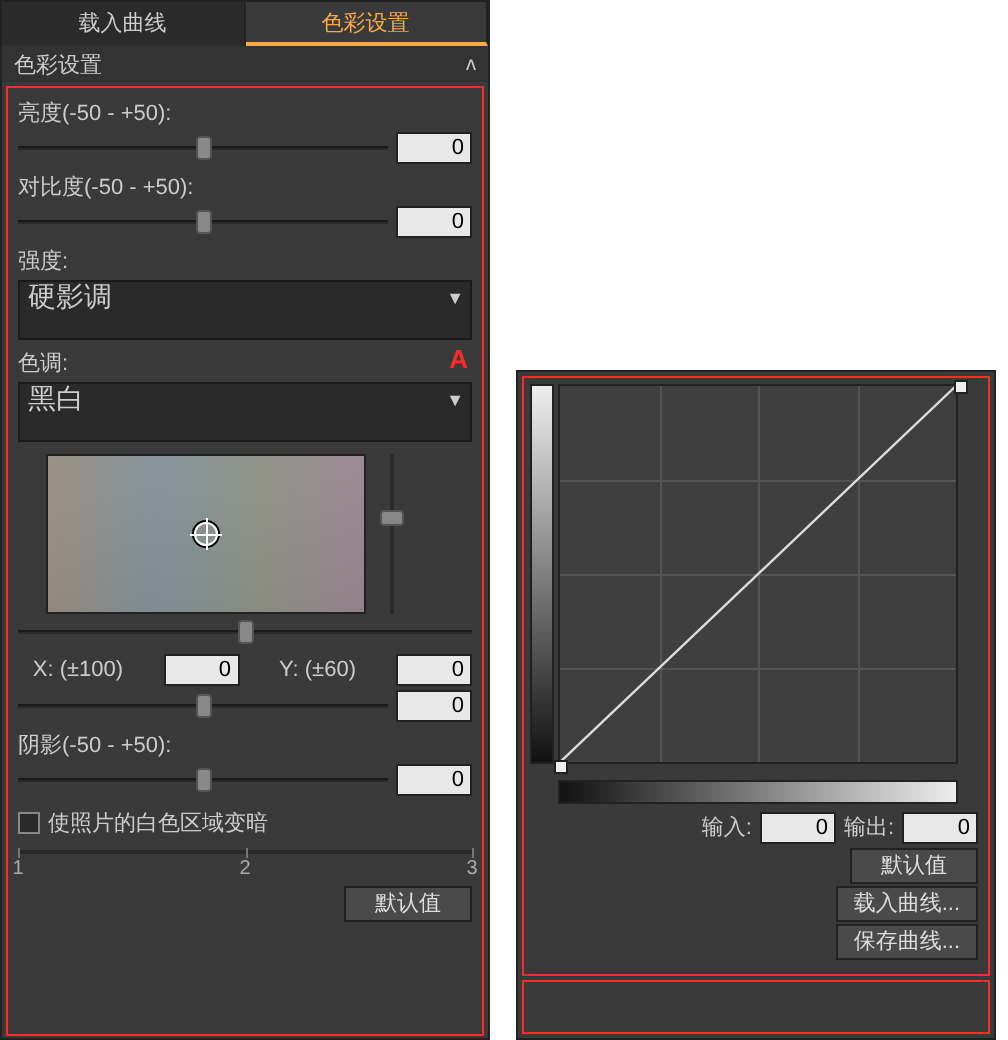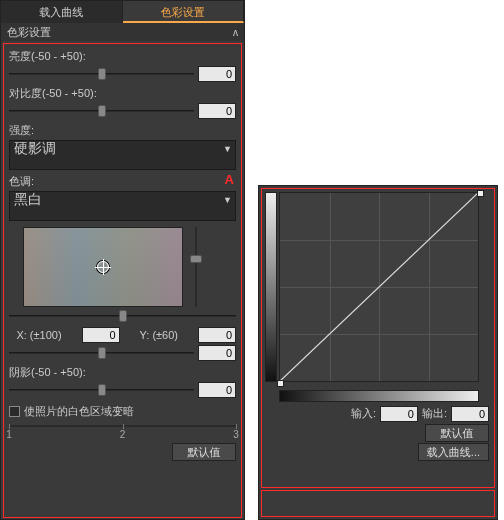--- a/index.html
+++ b/index.html
@@ -200,16 +200,19 @@
     <span>输出:</span>
     <div class="numbox">0</div>
   </div>
 
   <div class="btn-row" style="padding:0 8px">
       <div class="btn">默认值</div>
     </div>
   <div class="btn-row" style="padding:0 8px">
       <div class="btn">载入曲线...</div>
     </div>
+  <div class="btn-row" style="padding:0 8px">
+      <div class="btn">保存曲线...</div>
+    </div>
 
   <div class="redbox-right1"></div>
   <div class="redbox-right2"></div>
 </div>
 
 </body></html>

